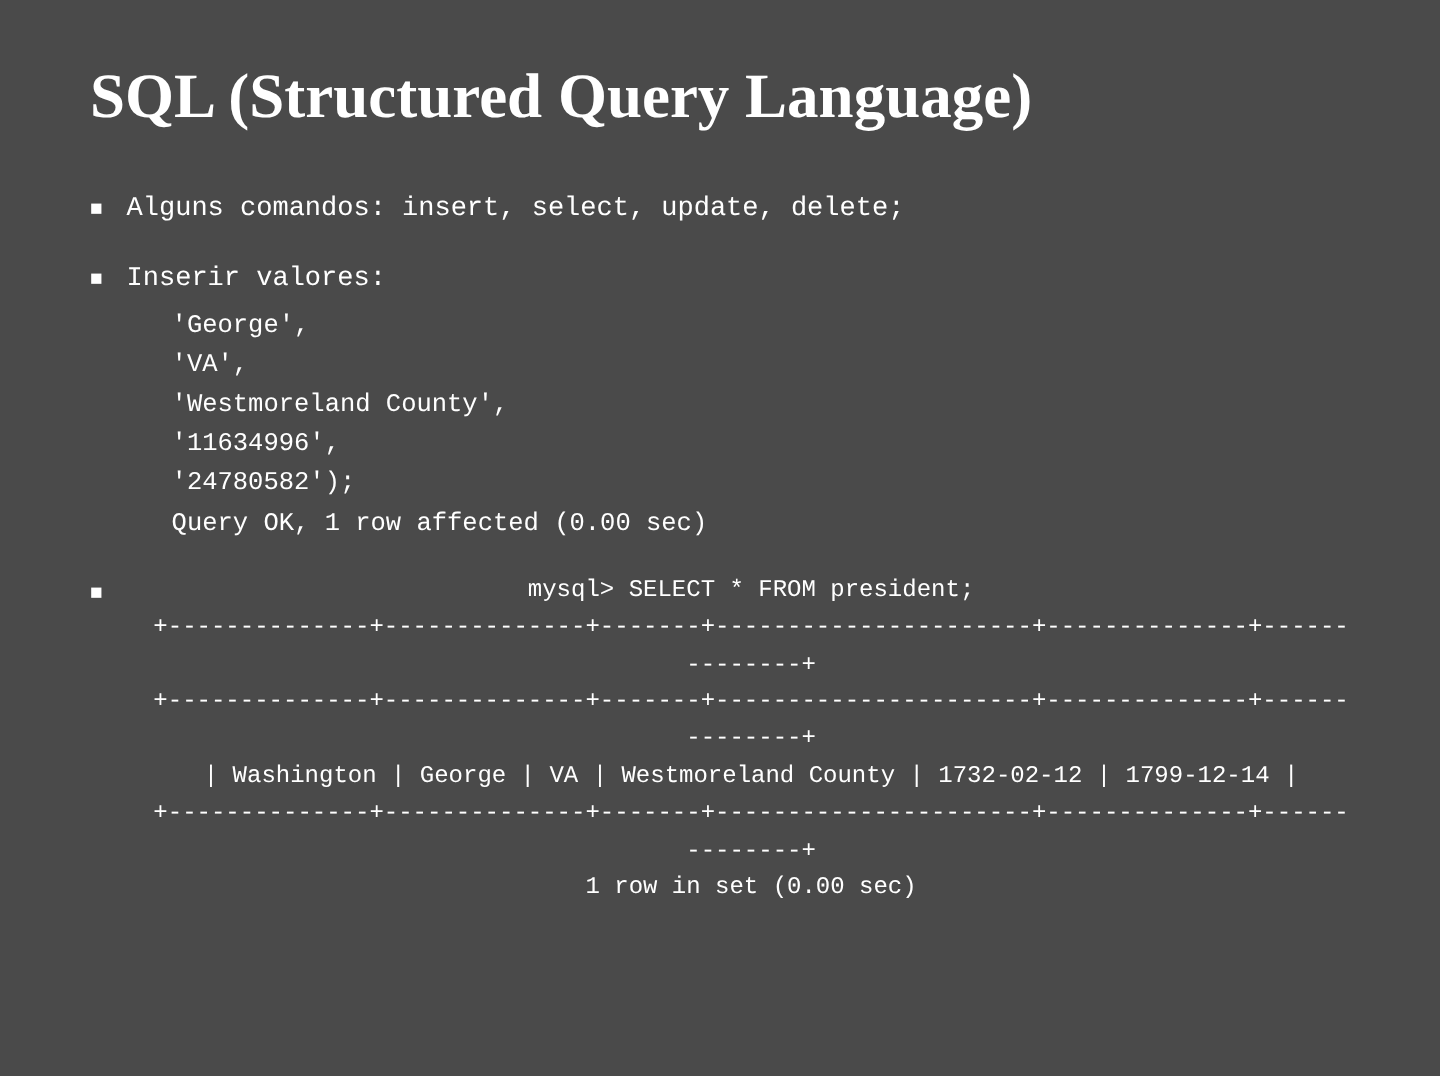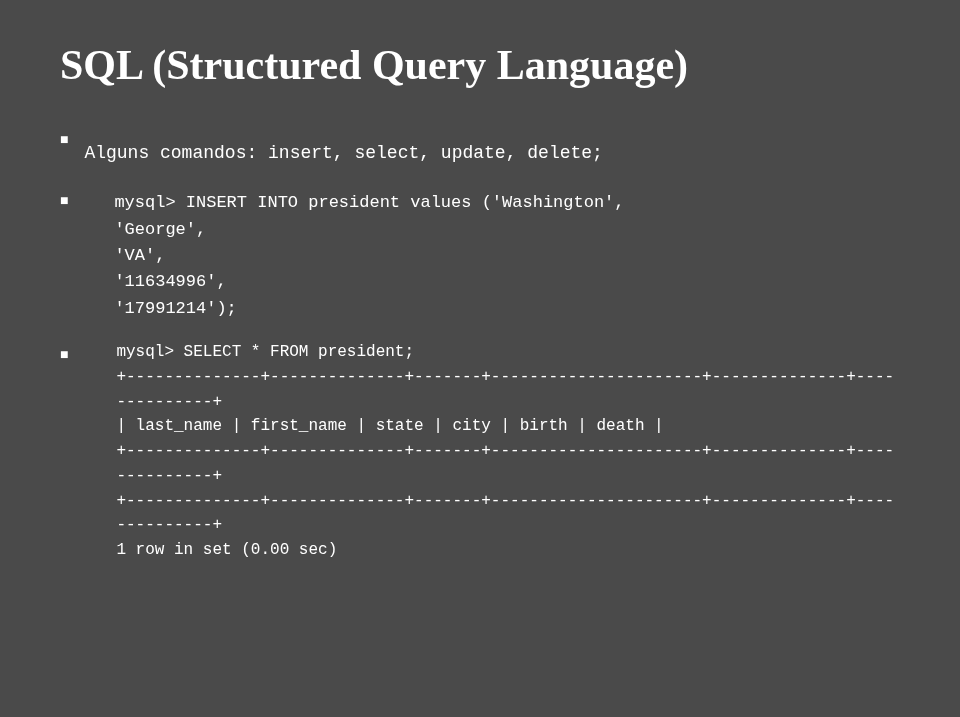--- a/index.html
+++ b/index.html
@@ -55,81 +55,83 @@
       margin-right: 16px;
       margin-top: 4px;
       flex-shrink: 0;
     }
 
     .bullet-text {
       font-family: 'Courier New', monospace;
       font-size: 18px;
       color: #ffffff;
       line-height: 1.6;
-      margin-top: 14px;
     }
 
     .code-block {
       font-family: 'Courier New', monospace;
       font-size: 17px;
       color: #ffffff;
       line-height: 1.55;
       margin-left: 30px;
       margin-top: 4px;
     }
 
     .section-label {
       font-family: 'Courier New', monospace;
       font-size: 18px;
       color: #ffffff;
       margin-bottom: 4px;
     }
 
     .table-section {
-      margin-left: 32px;
+      margin-left: 17px;
       font-family: 'Courier New', monospace;
       font-size: 16px;
       color: #ffffff;
       line-height: 1.55;
+      text-align: center;
     }
   </style>
 </head>
 <body>
 
 <div class="slide">
   <h1 class="title">SQL (Structured Query Language)</h1>
 
   <div class="content-area">
 
     <div class="bullet-item">
       <span class="bullet-icon">■</span>
       <span class="bullet-text">Alguns comandos: insert, select, update, delete;</span>
     </div>
 
     <div class="bullet-item">
       <span class="bullet-icon">■</span>
       <div>
+        <div class="section-label">Inserir valores:</div>
         <div class="code-block">
-          <div>mysql&gt; INSERT INTO president values ('Washington',</div>
           <div>'George',</div>
           <div>'VA',</div>
+          <div>'Westmoreland County',</div>
           <div>'11634996',</div>
-          <div>'17991214');</div>
+          <div>'24780582');</div>
+          <div>Query OK, 1 row affected (0.00 sec)</div>
         </div>
       </div>
     </div>
 
     <div class="bullet-item">
       <span class="bullet-icon">■</span>
       <div>
         <div class="table-section">
           <div>mysql&gt; SELECT * FROM president;</div>
           <div>+--------------+--------------+-------+----------------------+--------------+--------------+</div>
-          <div>| last_name | first_name | state | city                 | birth        | death        |</div>
           <div>+--------------+--------------+-------+----------------------+--------------+--------------+</div>
+          <div>| Washington | George    | VA    | Westmoreland County  | 1732-02-12   | 1799-12-14   |</div>
           <div>+--------------+--------------+-------+----------------------+--------------+--------------+</div>
           <div>1 row in set (0.00 sec)</div>
         </div>
       </div>
     </div>
 
   </div>
 </div>
 
 </body></html>

